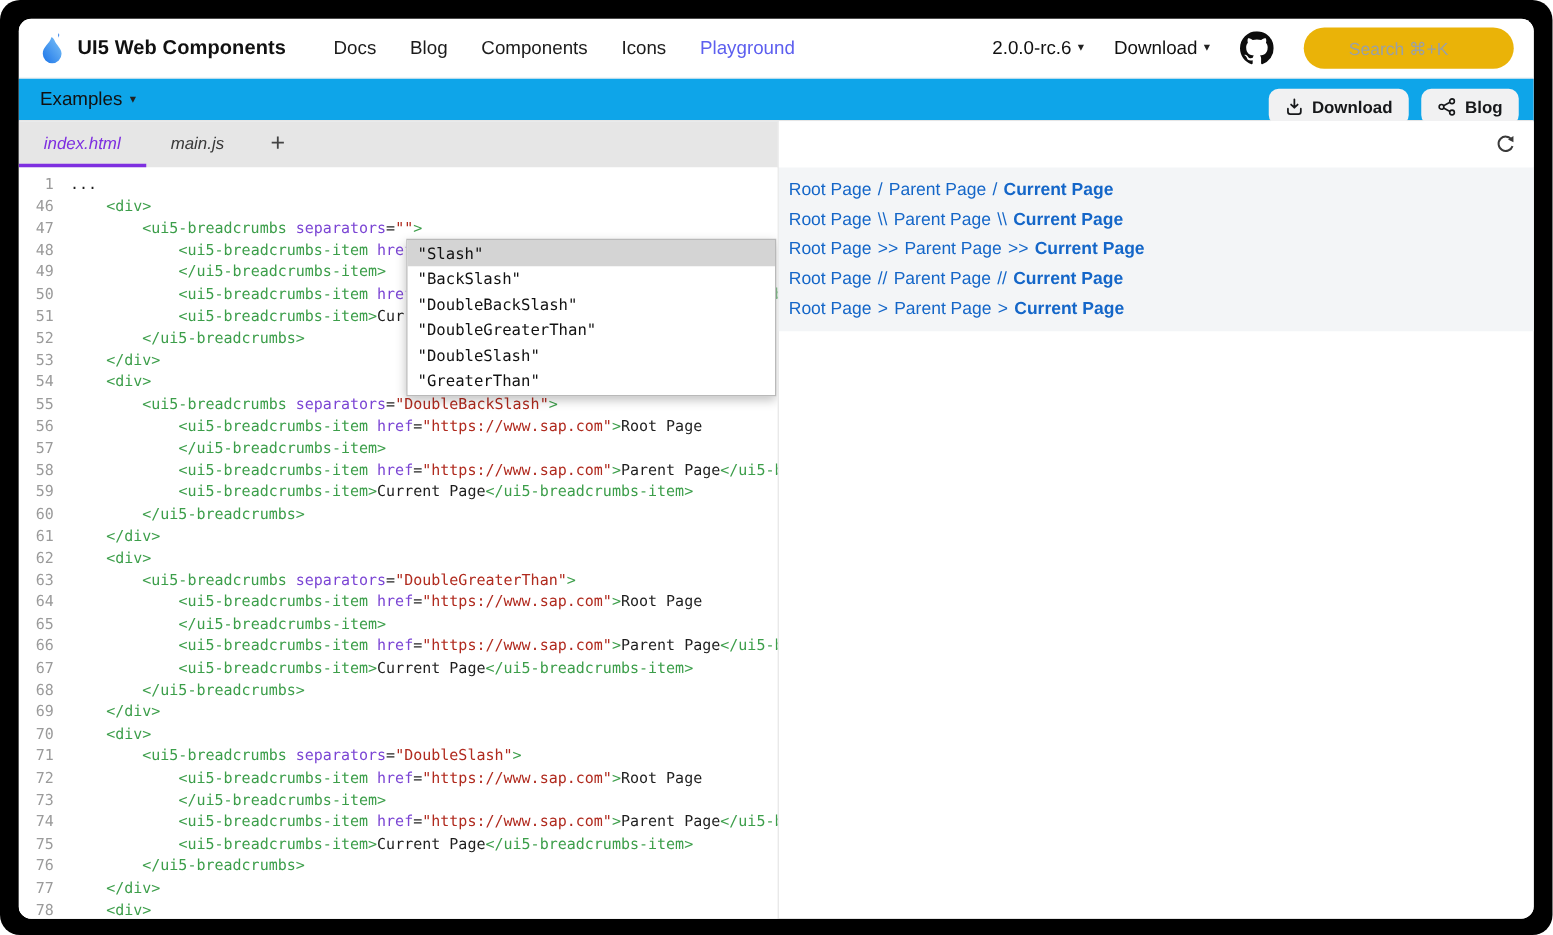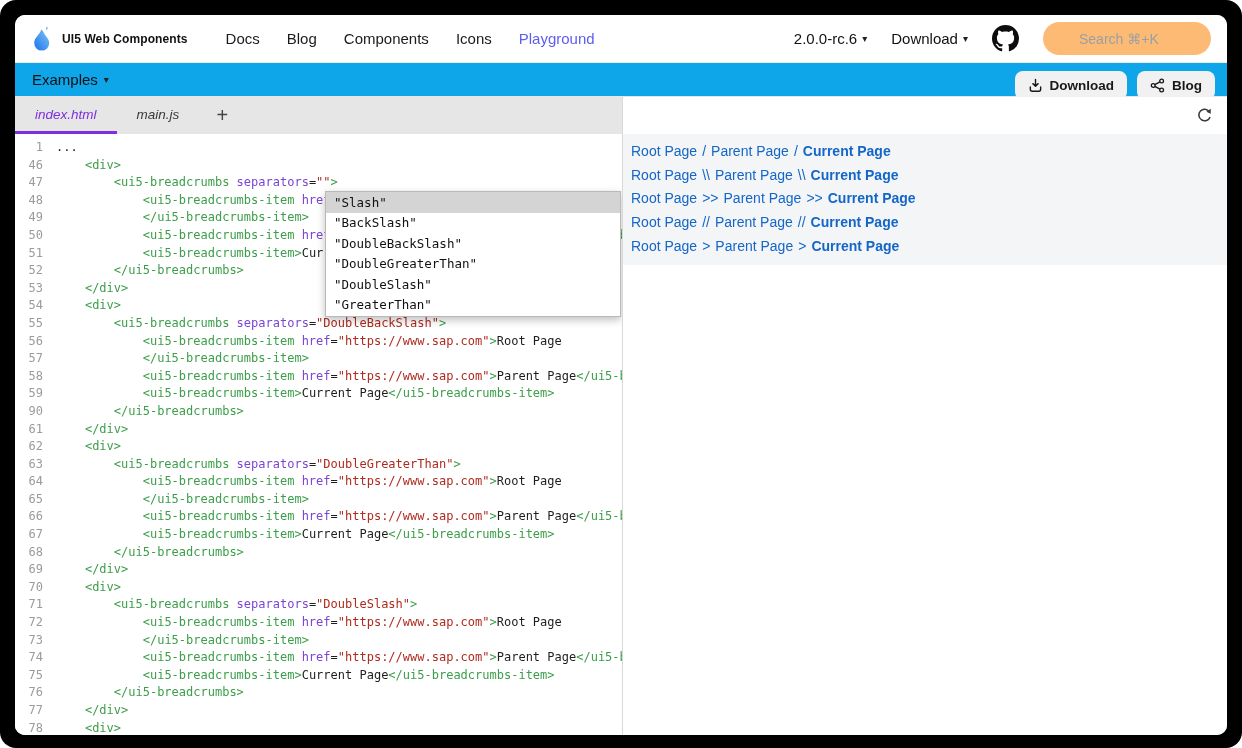--- a/index.html
+++ b/index.html
@@ -3,29 +3,29 @@
 <meta charset="utf-8">
 <style>
   * { margin:0; padding:0; box-sizing:border-box; }
   html,body { width:1242px; height:748px; background:#fff; font-family:"Liberation Sans",sans-serif; }
   .frame { position:absolute; inset:0; background:#000; border-radius:16px; }
   .screen { position:absolute; left:15px; top:15px; right:15px; bottom:13px; border-radius:10px; overflow:hidden; background:#fff; }
 
   
   .header { height:48px; display:flex; align-items:center; padding:0 16px; background:#fff; border-bottom:1px solid #ececec; }
   .brand { display:flex; align-items:center; gap:9px; }
-  .brand-title { font-size:12px; font-weight:700; color:#111; letter-spacing:.1px; }
+  .brand-title { font-size:16px; font-weight:700; color:#111; letter-spacing:.1px; }
   .nav { display:flex; align-items:center; gap:27px; margin-left:38px; }
   .nav-link { font-size:15px; color:#1b1b1b; cursor:pointer; }
   .nav-link.active { color:#5d5fef; }
   .header-right { margin-left:auto; display:flex; align-items:center; gap:24px; }
   .menu-trigger { font-size:15px; color:#111; display:flex; align-items:center; gap:5px; cursor:pointer; }
   .caret { font-size:10px; color:#222; line-height:1; }
   .gh { display:flex; align-items:center; }
-  .search-pill { display:flex; align-items:center; gap:24px; background:#fdba74; border-radius:17px; height:33px; width:168px; padding:0 12px; }
+  .search-pill { display:flex; align-items:center; gap:24px; background:#eab308; border-radius:17px; height:33px; width:168px; padding:0 12px; }
   .search-pill input { border:none; outline:none; background:transparent; font-size:14px; color:#333; width:120px; font-family:"Liberation Sans",sans-serif; }
   .search-pill input::placeholder { color:#9aa0a6; }
 
   
   .toolbar { height:34px; display:flex; align-items:center; padding:0 12px 0 17px; background:#0ea5e9; border-bottom:1px solid #e6e6e6; }
   .examples { display:flex; align-items:center; gap:6px; font-size:15px; color:#111; cursor:pointer; }
   .toolbar-right { margin-left:auto; display:flex; align-items:center; gap:10px; }
   .btn { display:flex; align-items:center; gap:7px; background:#f1f1f2; border:none; border-radius:8px; padding:7px 13px; font-size:13.5px; font-weight:700; color:#17181a; font-family:"Liberation Sans",sans-serif; cursor:pointer;margin-top:12px; }
 
   
@@ -163,21 +163,21 @@
               <div class="cl"><span class="ln">50</span><span class="cd"><span class="tok-p">            </span><span class="tok-t">&lt;ui5-breadcrumbs-item</span><span class="tok-a"> href</span><span class="tok-p">=</span><span class="tok-s">"https://www.sap.com"</span><span class="tok-t">&gt;</span><span class="tok-p">Parent Page</span><span class="tok-t">&lt;/ui5-breadcrumbs-item&gt;</span></span></div>
               <div class="cl"><span class="ln">51</span><span class="cd"><span class="tok-p">            </span><span class="tok-t">&lt;ui5-breadcrumbs-item&gt;</span><span class="tok-p">Current Page</span><span class="tok-t">&lt;/ui5-breadcrumbs-item&gt;</span></span></div>
               <div class="cl"><span class="ln">52</span><span class="cd"><span class="tok-p">        </span><span class="tok-t">&lt;/ui5-breadcrumbs&gt;</span></span></div>
               <div class="cl"><span class="ln">53</span><span class="cd"><span class="tok-p">    </span><span class="tok-t">&lt;/div&gt;</span></span></div>
               <div class="cl"><span class="ln">54</span><span class="cd"><span class="tok-p">    </span><span class="tok-t">&lt;div&gt;</span></span></div>
               <div class="cl"><span class="ln">55</span><span class="cd"><span class="tok-p">        </span><span class="tok-t">&lt;ui5-breadcrumbs</span><span class="tok-a"> separators</span><span class="tok-p">=</span><span class="tok-s">"DoubleBackSlash"</span><span class="tok-t">&gt;</span></span></div>
               <div class="cl"><span class="ln">56</span><span class="cd"><span class="tok-p">            </span><span class="tok-t">&lt;ui5-breadcrumbs-item</span><span class="tok-a"> href</span><span class="tok-p">=</span><span class="tok-s">"https://www.sap.com"</span><span class="tok-t">&gt;</span><span class="tok-p">Root Page</span></span></div>
               <div class="cl"><span class="ln">57</span><span class="cd"><span class="tok-p">            </span><span class="tok-t">&lt;/ui5-breadcrumbs-item&gt;</span></span></div>
               <div class="cl"><span class="ln">58</span><span class="cd"><span class="tok-p">            </span><span class="tok-t">&lt;ui5-breadcrumbs-item</span><span class="tok-a"> href</span><span class="tok-p">=</span><span class="tok-s">"https://www.sap.com"</span><span class="tok-t">&gt;</span><span class="tok-p">Parent Page</span><span class="tok-t">&lt;/ui5-breadcrumbs-item&gt;</span></span></div>
               <div class="cl"><span class="ln">59</span><span class="cd"><span class="tok-p">            </span><span class="tok-t">&lt;ui5-breadcrumbs-item&gt;</span><span class="tok-p">Current Page</span><span class="tok-t">&lt;/ui5-breadcrumbs-item&gt;</span></span></div>
-              <div class="cl"><span class="ln">90</span><span class="cd"><span class="tok-p">        </span><span class="tok-t">&lt;/ui5-breadcrumbs&gt;</span></span></div>
+              <div class="cl"><span class="ln">60</span><span class="cd"><span class="tok-p">        </span><span class="tok-t">&lt;/ui5-breadcrumbs&gt;</span></span></div>
               <div class="cl"><span class="ln">61</span><span class="cd"><span class="tok-p">    </span><span class="tok-t">&lt;/div&gt;</span></span></div>
               <div class="cl"><span class="ln">62</span><span class="cd"><span class="tok-p">    </span><span class="tok-t">&lt;div&gt;</span></span></div>
               <div class="cl"><span class="ln">63</span><span class="cd"><span class="tok-p">        </span><span class="tok-t">&lt;ui5-breadcrumbs</span><span class="tok-a"> separators</span><span class="tok-p">=</span><span class="tok-s">"DoubleGreaterThan"</span><span class="tok-t">&gt;</span></span></div>
               <div class="cl"><span class="ln">64</span><span class="cd"><span class="tok-p">            </span><span class="tok-t">&lt;ui5-breadcrumbs-item</span><span class="tok-a"> href</span><span class="tok-p">=</span><span class="tok-s">"https://www.sap.com"</span><span class="tok-t">&gt;</span><span class="tok-p">Root Page</span></span></div>
               <div class="cl"><span class="ln">65</span><span class="cd"><span class="tok-p">            </span><span class="tok-t">&lt;/ui5-breadcrumbs-item&gt;</span></span></div>
               <div class="cl"><span class="ln">66</span><span class="cd"><span class="tok-p">            </span><span class="tok-t">&lt;ui5-breadcrumbs-item</span><span class="tok-a"> href</span><span class="tok-p">=</span><span class="tok-s">"https://www.sap.com"</span><span class="tok-t">&gt;</span><span class="tok-p">Parent Page</span><span class="tok-t">&lt;/ui5-breadcrumbs-item&gt;</span></span></div>
               <div class="cl"><span class="ln">67</span><span class="cd"><span class="tok-p">            </span><span class="tok-t">&lt;ui5-breadcrumbs-item&gt;</span><span class="tok-p">Current Page</span><span class="tok-t">&lt;/ui5-breadcrumbs-item&gt;</span></span></div>
               <div class="cl"><span class="ln">68</span><span class="cd"><span class="tok-p">        </span><span class="tok-t">&lt;/ui5-breadcrumbs&gt;</span></span></div>
               <div class="cl"><span class="ln">69</span><span class="cd"><span class="tok-p">    </span><span class="tok-t">&lt;/div&gt;</span></span></div>
               <div class="cl"><span class="ln">70</span><span class="cd"><span class="tok-p">    </span><span class="tok-t">&lt;div&gt;</span></span></div>

